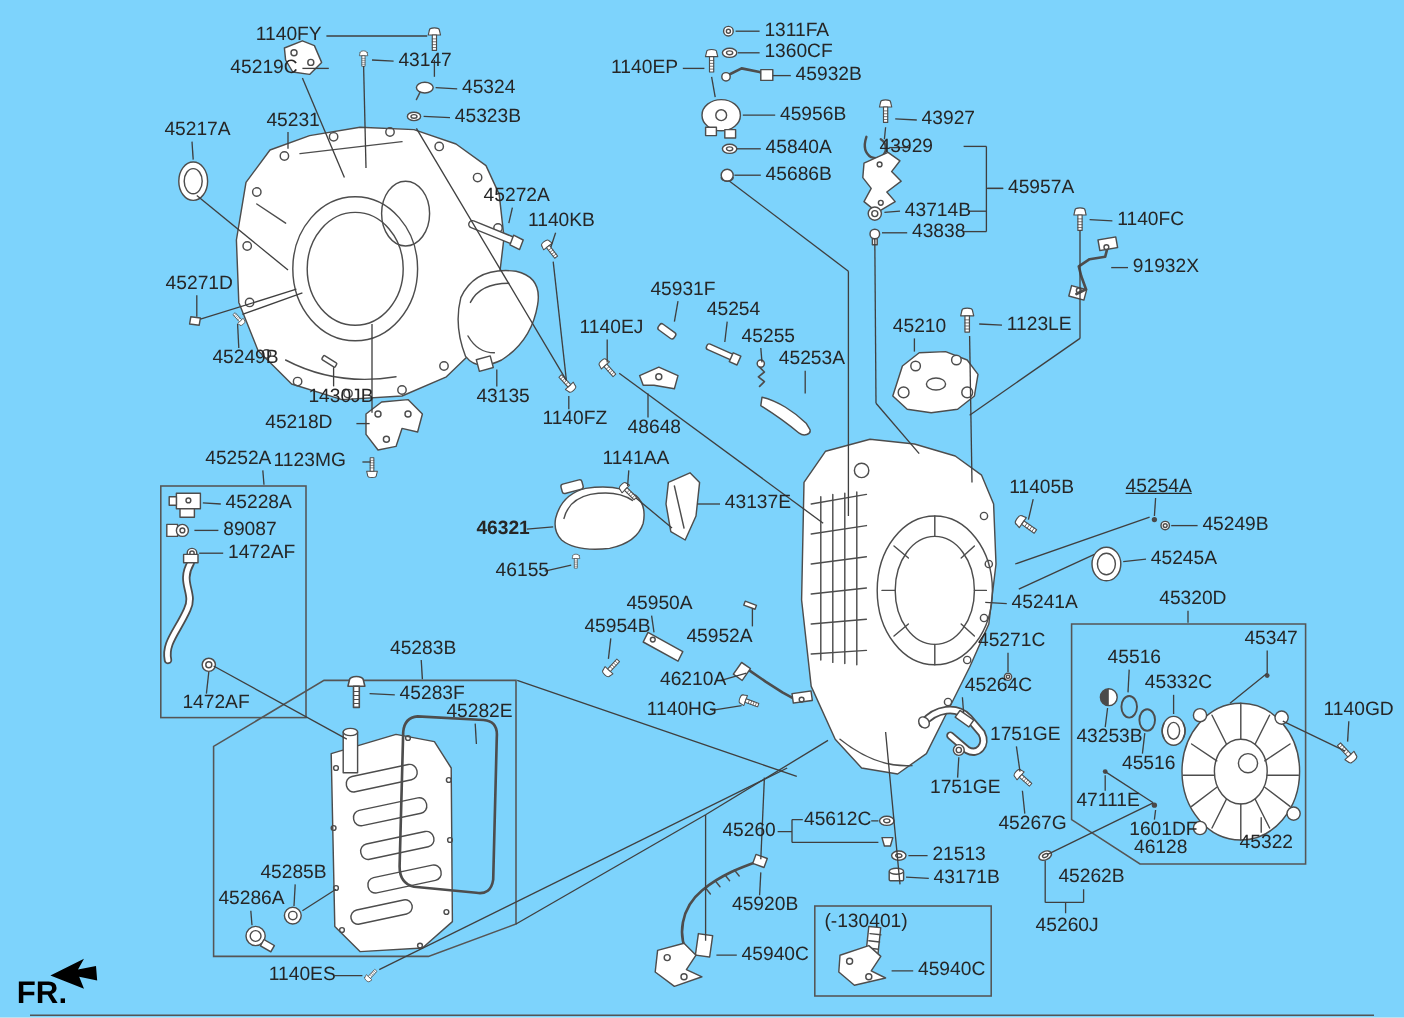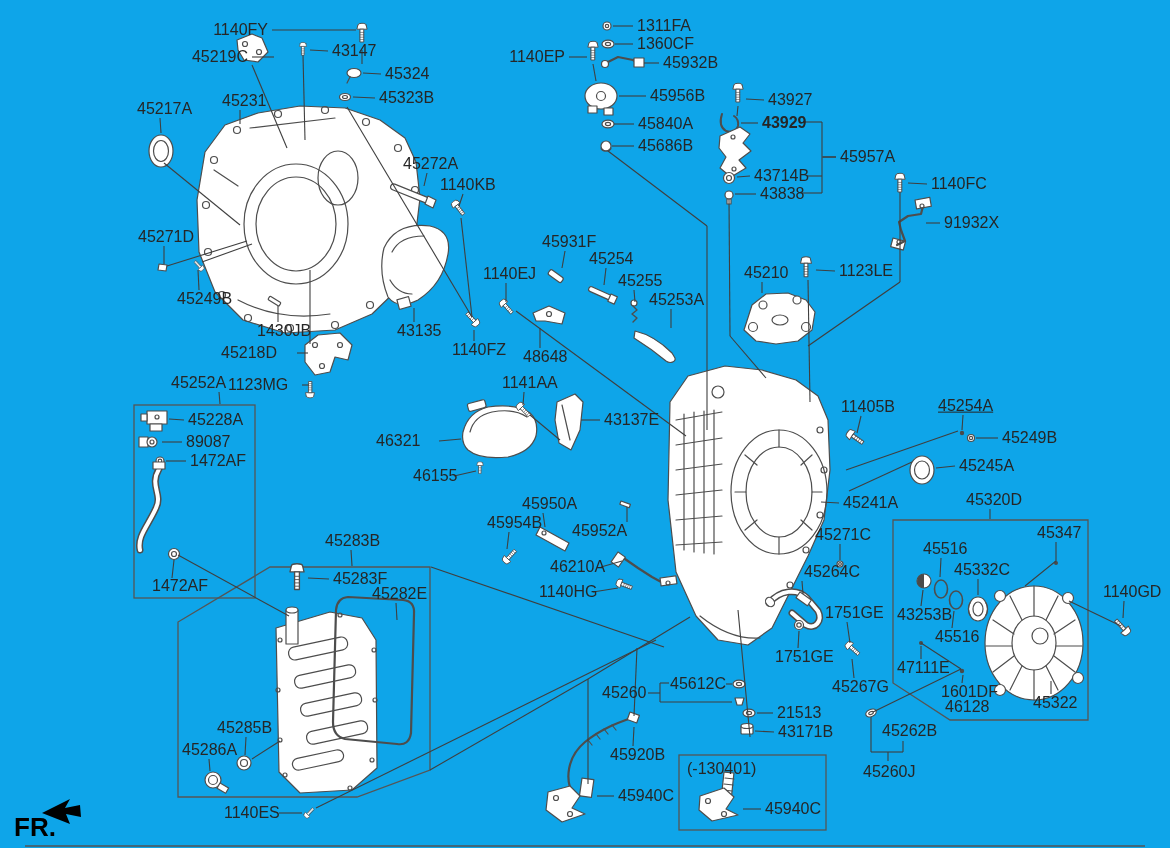--- a/index.html
+++ b/index.html
@@ -1,16 +1,16 @@
 <!DOCTYPE html>
 <html><head>
 <meta charset="utf-8">
 <style>
   html,body{margin:0;padding:0;background:#e8e8e8;}
-  .stage{position:relative;width:1170px;height:848px;background:#0ea5e9;overflow:hidden;
+  .stage{position:relative;width:1170px;height:848px;background:#7dd3fc;overflow:hidden;
          font-family:"Liberation Sans",sans-serif;}
   .artsvg{position:absolute;left:0;top:0;width:1170px;height:848px;}
   #labels{position:absolute;left:0;top:0;width:1170px;height:848px;pointer-events:none;}
   .callout{position:absolute;font-size:16px;color:#262626;white-space:nowrap;transform:translate(0,-52%);}
   .callout.end{transform:translate(-100%,-52%);}
   .fr-label{position:absolute;left:14px;top:812px;font-size:26px;font-weight:bold;color:#000;}
   
   .p  {stroke:#4d4d4d;stroke-width:1.2;fill:none;stroke-linejoin:round;stroke-linecap:round;}
   .pw {stroke:#4d4d4d;stroke-width:1.2;fill:#ffffff;stroke-linejoin:round;stroke-linecap:round;}
   .pt {stroke:#4d4d4d;stroke-width:2.2;fill:none;stroke-linejoin:round;stroke-linecap:round;}
@@ -533,21 +533,21 @@
       <span class="callout" style="left: 182px; top: 750px;">45286A</span>
       <span class="callout" style="left: 224px; top: 813px;">1140ES</span>
       <span class="callout" style="left: 637px; top: 26px;">1311FA</span>
       <span class="callout" style="left: 637px; top: 44px;">1360CF</span>
       <span class="callout end" style="left: 565px; top: 57px;">1140EP</span>
       <span class="callout" style="left: 663px; top: 63px;">45932B</span>
       <span class="callout" style="left: 650px; top: 96px;">45956B</span>
       <span class="callout" style="left: 638px; top: 124px;">45840A</span>
       <span class="callout" style="left: 638px; top: 146px;">45686B</span>
       <span class="callout" style="left: 768px; top: 100px;">43927</span>
-      <span class="callout" style="left: 762px; top: 123px; font-weight: bold;">43929</span>
+      <span class="callout" style="left: 733px; top: 123px;">43929</span>
       <span class="callout" style="left: 840px; top: 157px;">45957A</span>
       <span class="callout" style="left: 754px; top: 176px;">43714B</span>
       <span class="callout" style="left: 760px; top: 194px;">43838</span>
       <span class="callout" style="left: 931px; top: 184px;">1140FC</span>
       <span class="callout" style="left: 944px; top: 223px;">91932X</span>
       <span class="callout" style="left: 542px; top: 242px;">45931F</span>
       <span class="callout" style="left: 589px; top: 259px;">45254</span>
       <span class="callout" style="left: 483px; top: 274px;">1140EJ</span>
       <span class="callout" style="left: 618px; top: 281px;">45255</span>
       <span class="callout" style="left: 649px; top: 300px;">45253A</span>
@@ -583,21 +583,21 @@
       <span class="callout" style="left: 941px; top: 692px;">1601DF</span>
       <span class="callout" style="left: 945px; top: 707px;">46128</span>
       <span class="callout" style="left: 1033px; top: 703px;">45322</span>
       <span class="callout" style="left: 882px; top: 731px;">45262B</span>
       <span class="callout" style="left: 863px; top: 772px;">45260J</span>
       <span class="callout" style="left: 572px; top: 531px;">45952A</span>
       <span class="callout" style="left: 522px; top: 504px;">45950A</span>
       <span class="callout" style="left: 487px; top: 523px;">45954B</span>
       <span class="callout" style="left: 550px; top: 567px;">46210A</span>
       <span class="callout" style="left: 539px; top: 592px;">1140HG</span>
-      <span class="callout" style="left: 376px; top: 441px;">46321</span>
+      <span class="callout" style="left: 397px; top: 441px; font-weight: bold;">46321</span>
       <span class="callout" style="left: 413px; top: 476px;">46155</span>
       <span class="callout" style="left: 604px; top: 420px;">43137E</span>
       <span class="callout" style="left: 502px; top: 383px;">1141AA</span>
     </div>
 
   <div class="fr-label">FR.</div>
   <svg class="artsvg" style="pointer-events:none" viewBox="0 0 1170 848">
     <polygon points="42,813 70,799 65,808 80,805 81,817 66,814 70,824" fill="#000"></polygon>
   </svg>
 </div>

